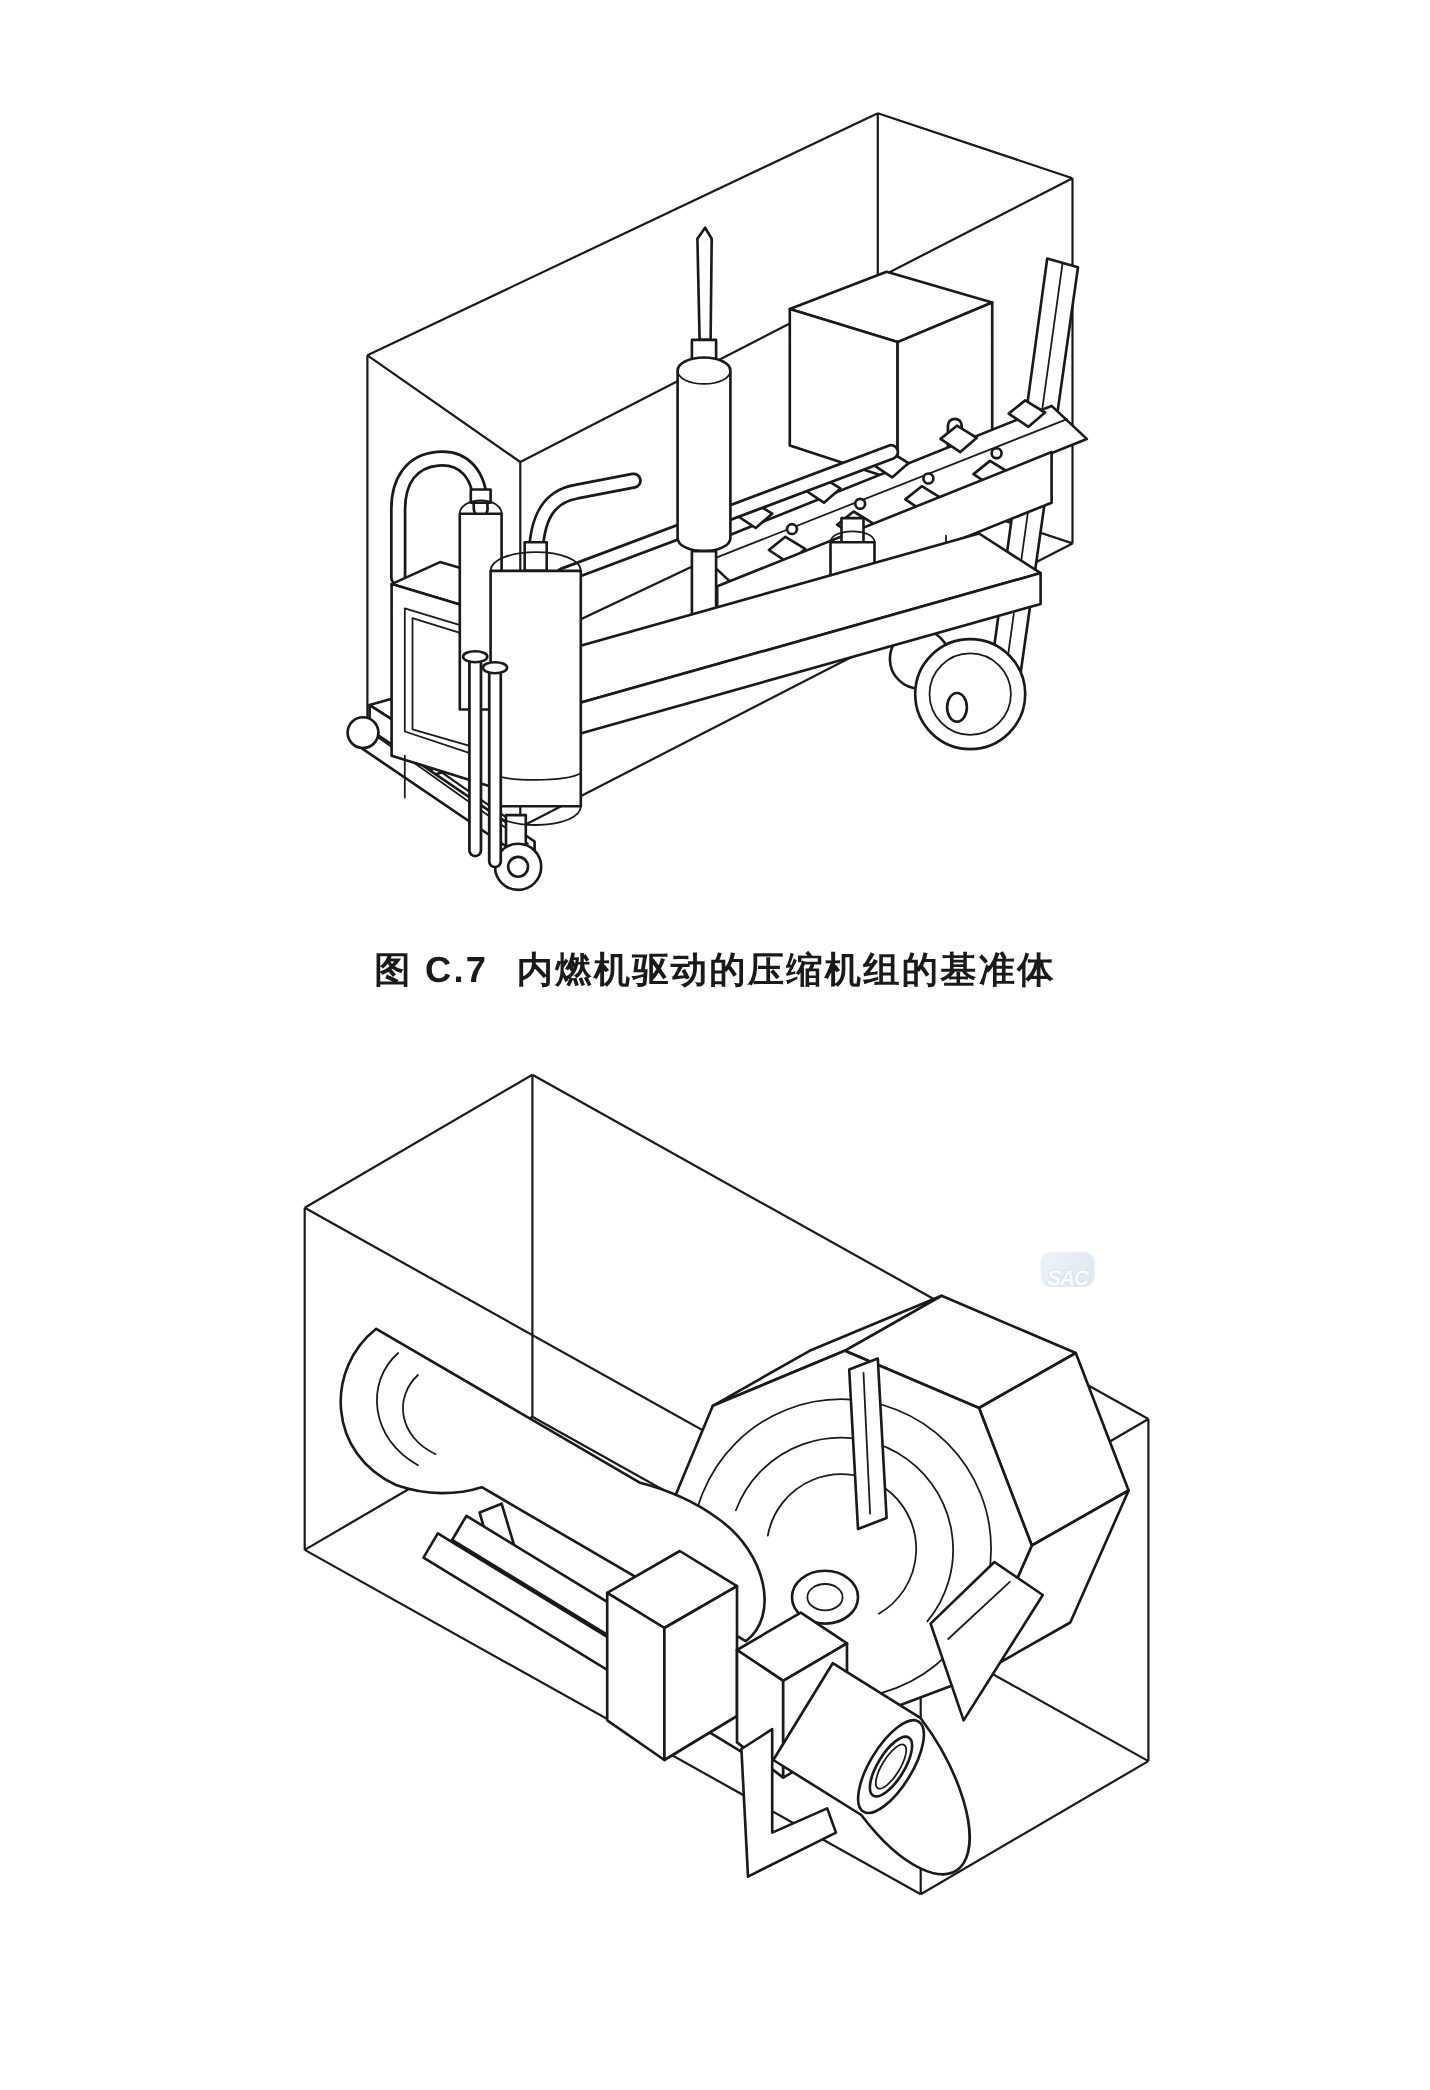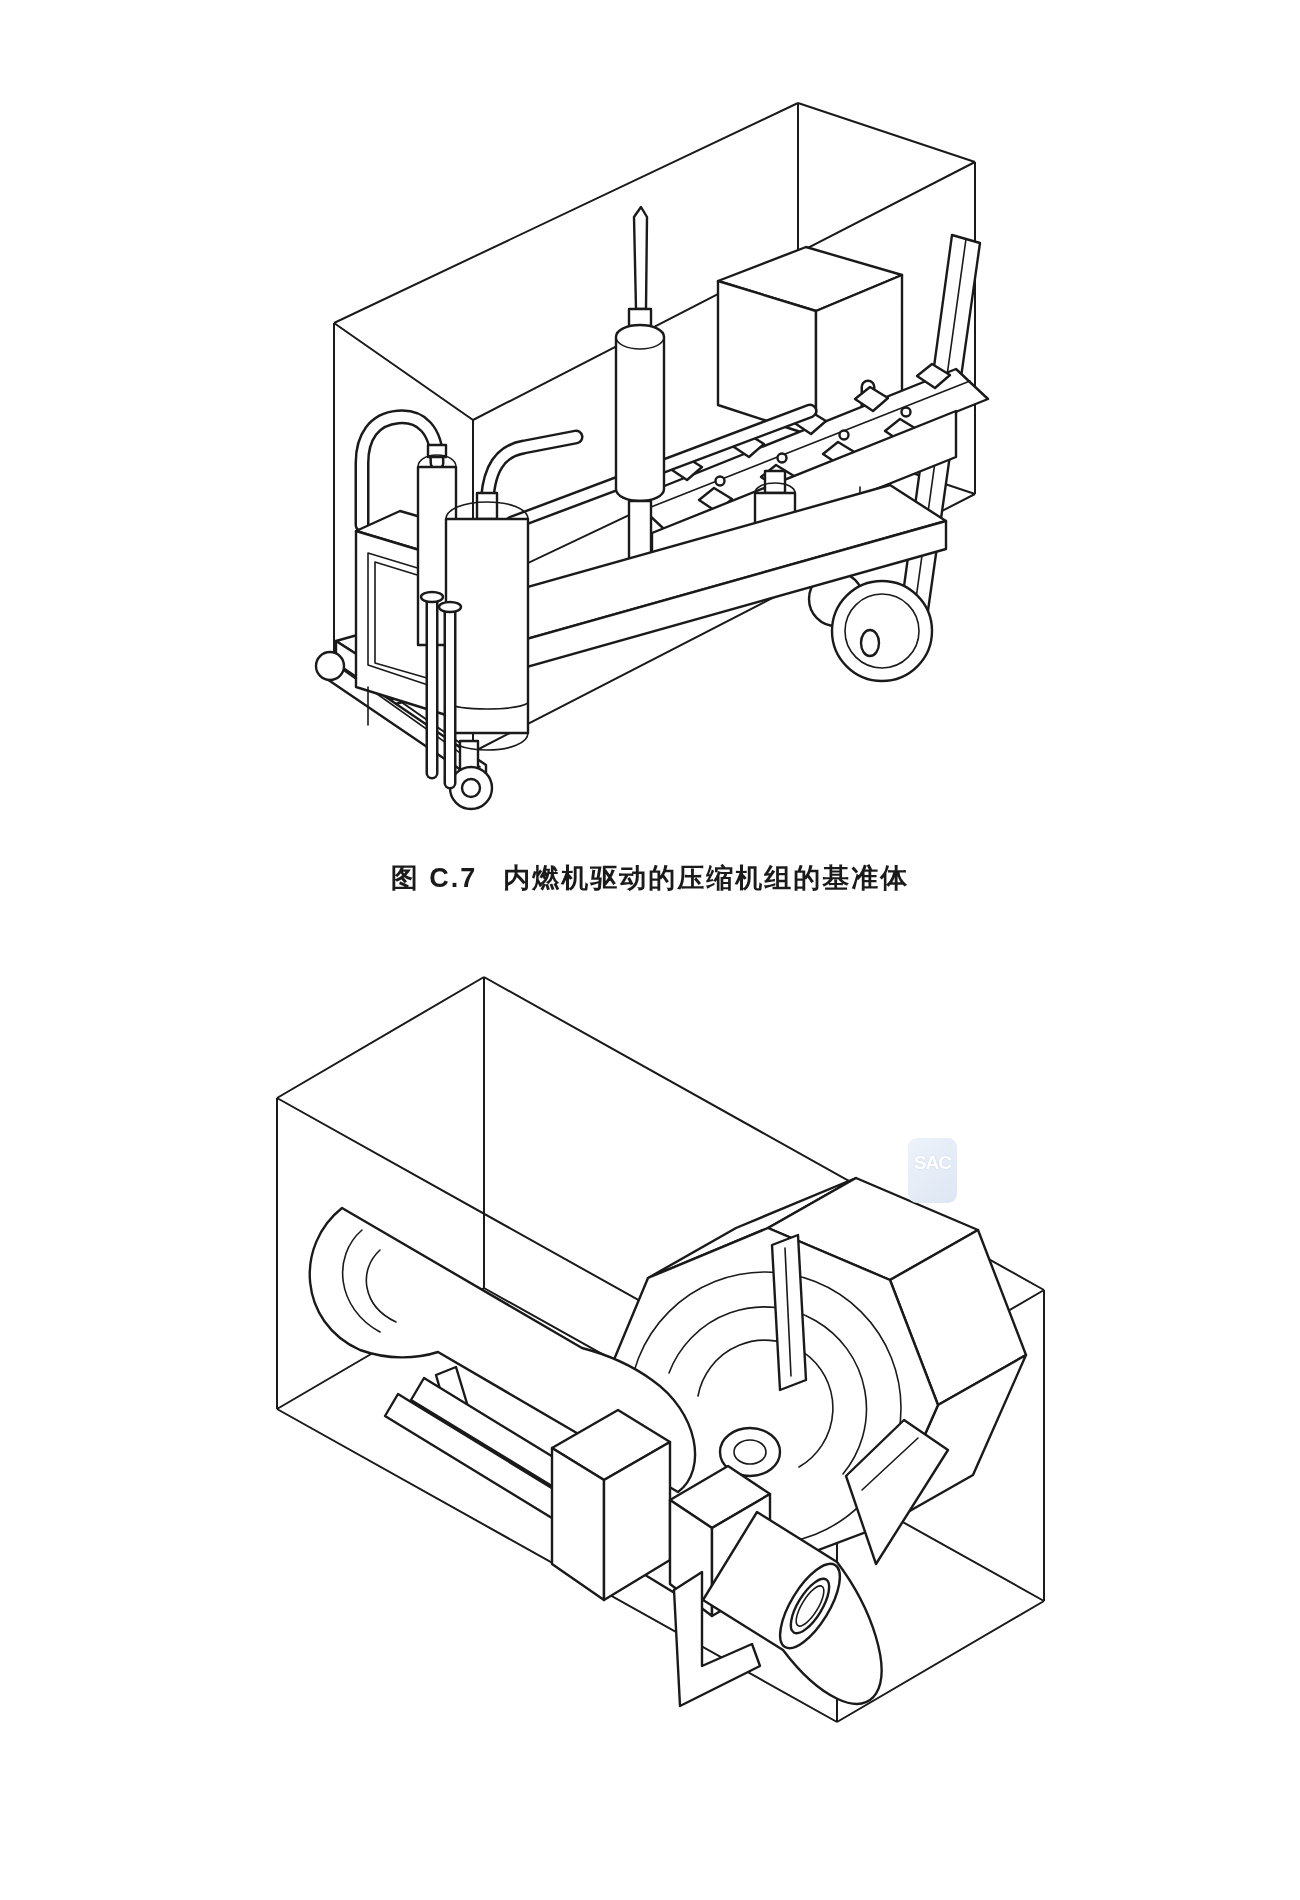--- a/index.html
+++ b/index.html
@@ -11,36 +11,37 @@
     overflow:hidden;
   }
   .fig{position:absolute;}
   .fig1{left:250px;top:85px;width:740px;height:730px;}
   .fig2{left:250px;top:960px;width:800px;height:800px;}
   svg{display:block;}
   .caption{
     position:absolute;left:0;width:1300px;
     text-align:center;
     font-weight:bold;
-    font-size:27px;
+    font-size:33px;
     color:#1a1a1a;
     letter-spacing:2px;
     font-family:"Liberation Sans","DejaVu Sans",sans-serif;
   }
   .cap1{top:860px;}
   .cap2{top:1784px;}
   .cap-gap{display:inline-block;width:26px;}
   .watermark{
     position:absolute;
-    left:908px;top:1138px;
-    width:49px;height:65px;
+    left:946px;top:1138px;
+    width:49px;height:32px;
     border-radius:9px;
     background:linear-gradient(135deg,#eef3fa 0%,#dde6f3 100%);
     color:#ffffff;
     font-weight:bold;
+    font-style:italic;
     font-size:19px;
     letter-spacing:-1px;
     line-height:49px;
     text-align:center;
     text-shadow:0 0 2px #c3d2e8;
     z-index:3;
   }
   
   .boxline{fill:none;stroke:#1a1a1a;stroke-width:2;}
   .part{fill:#ffffff;stroke:#1a1a1a;stroke-width:2.4;stroke-linejoin:round;stroke-linecap:round;}

